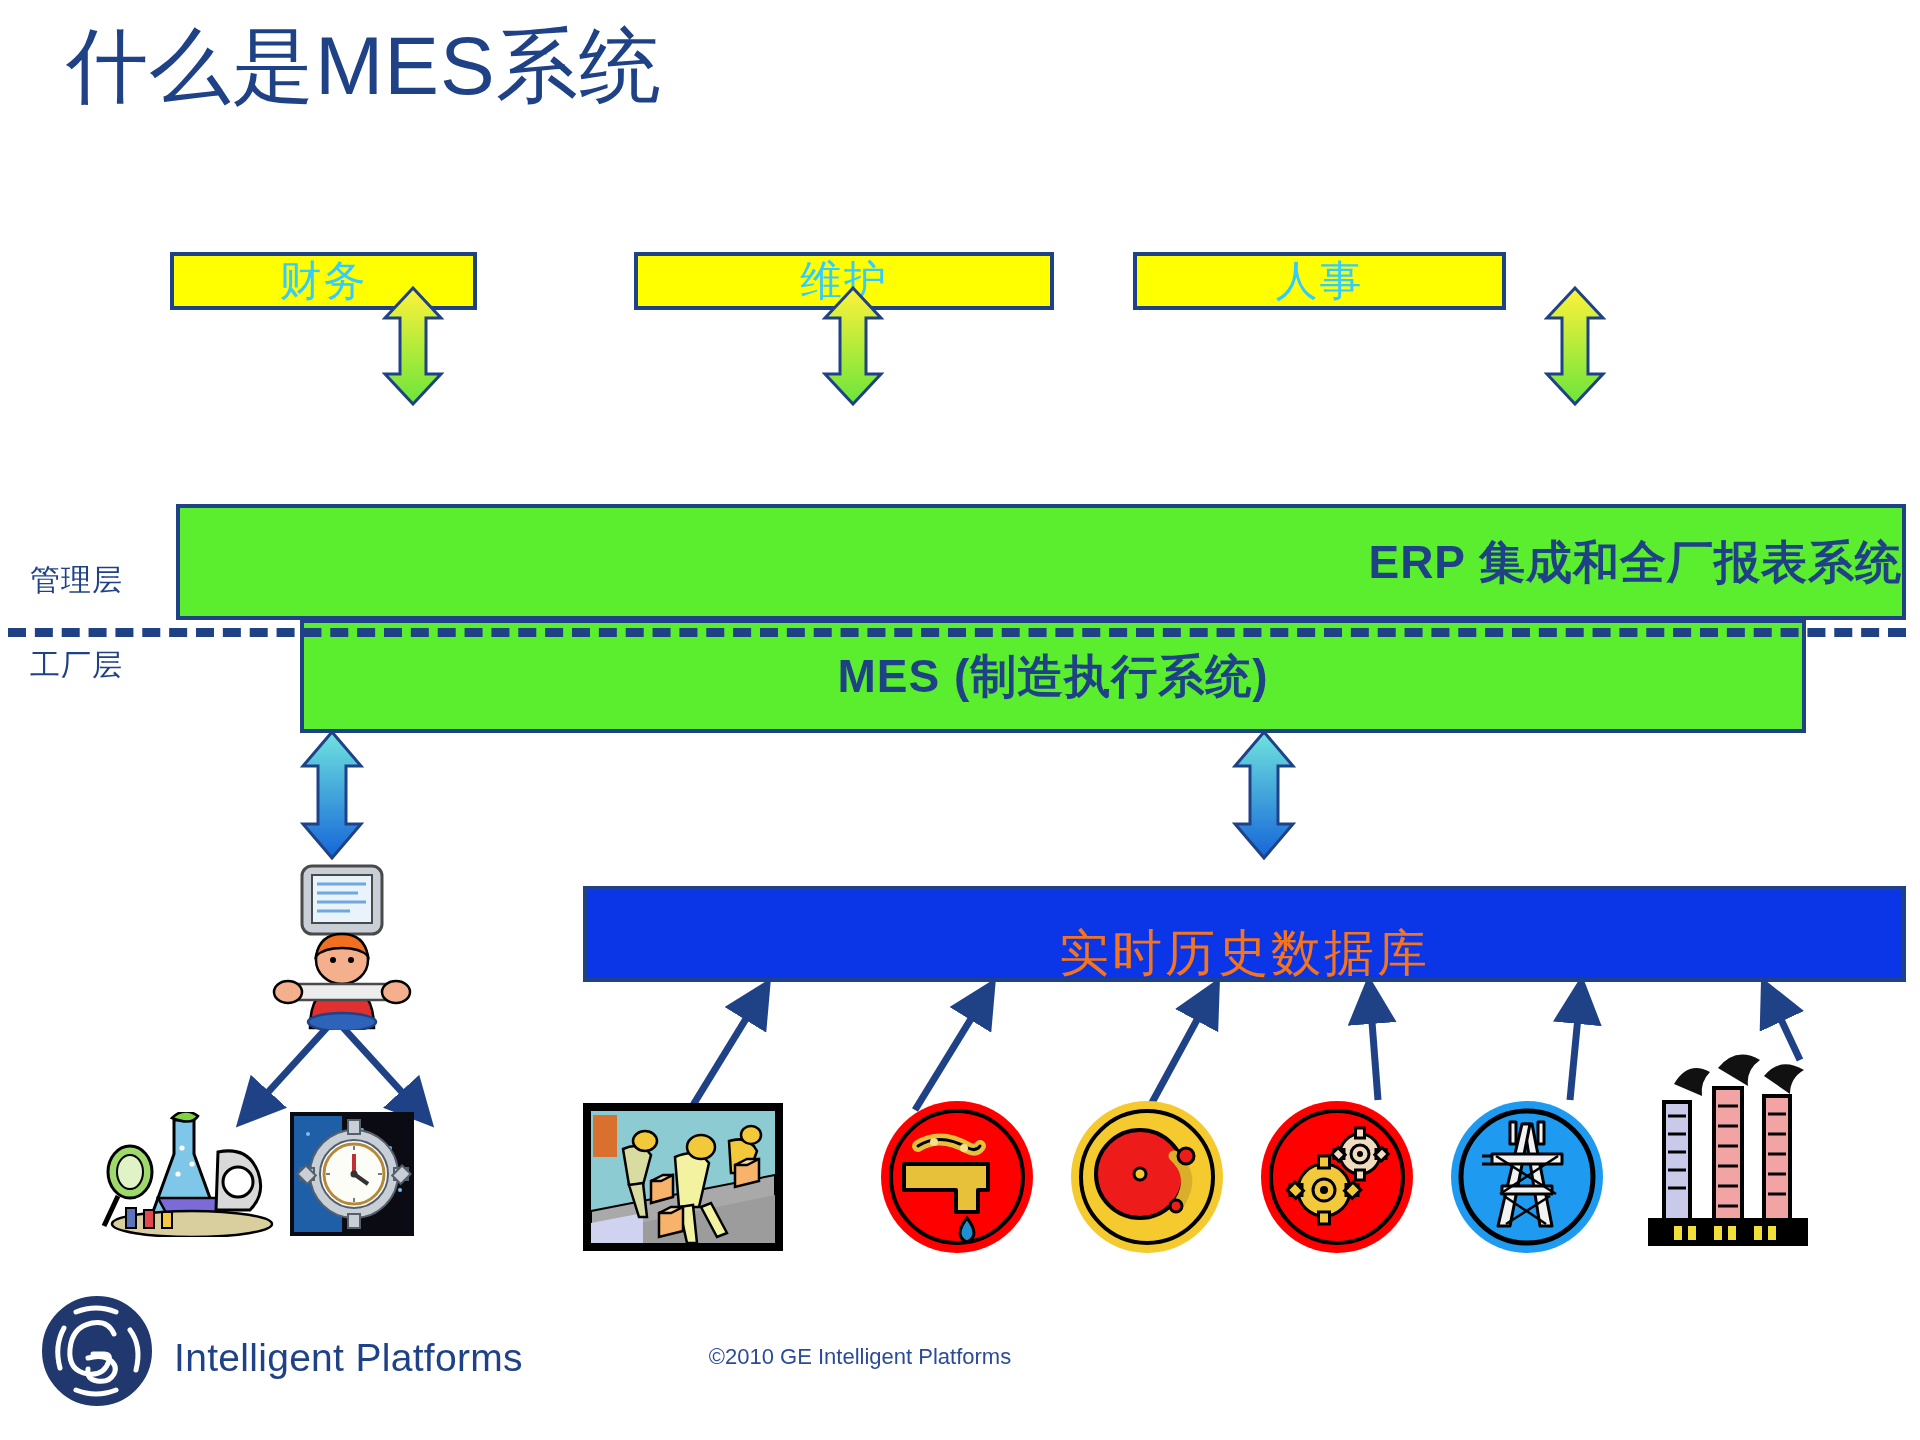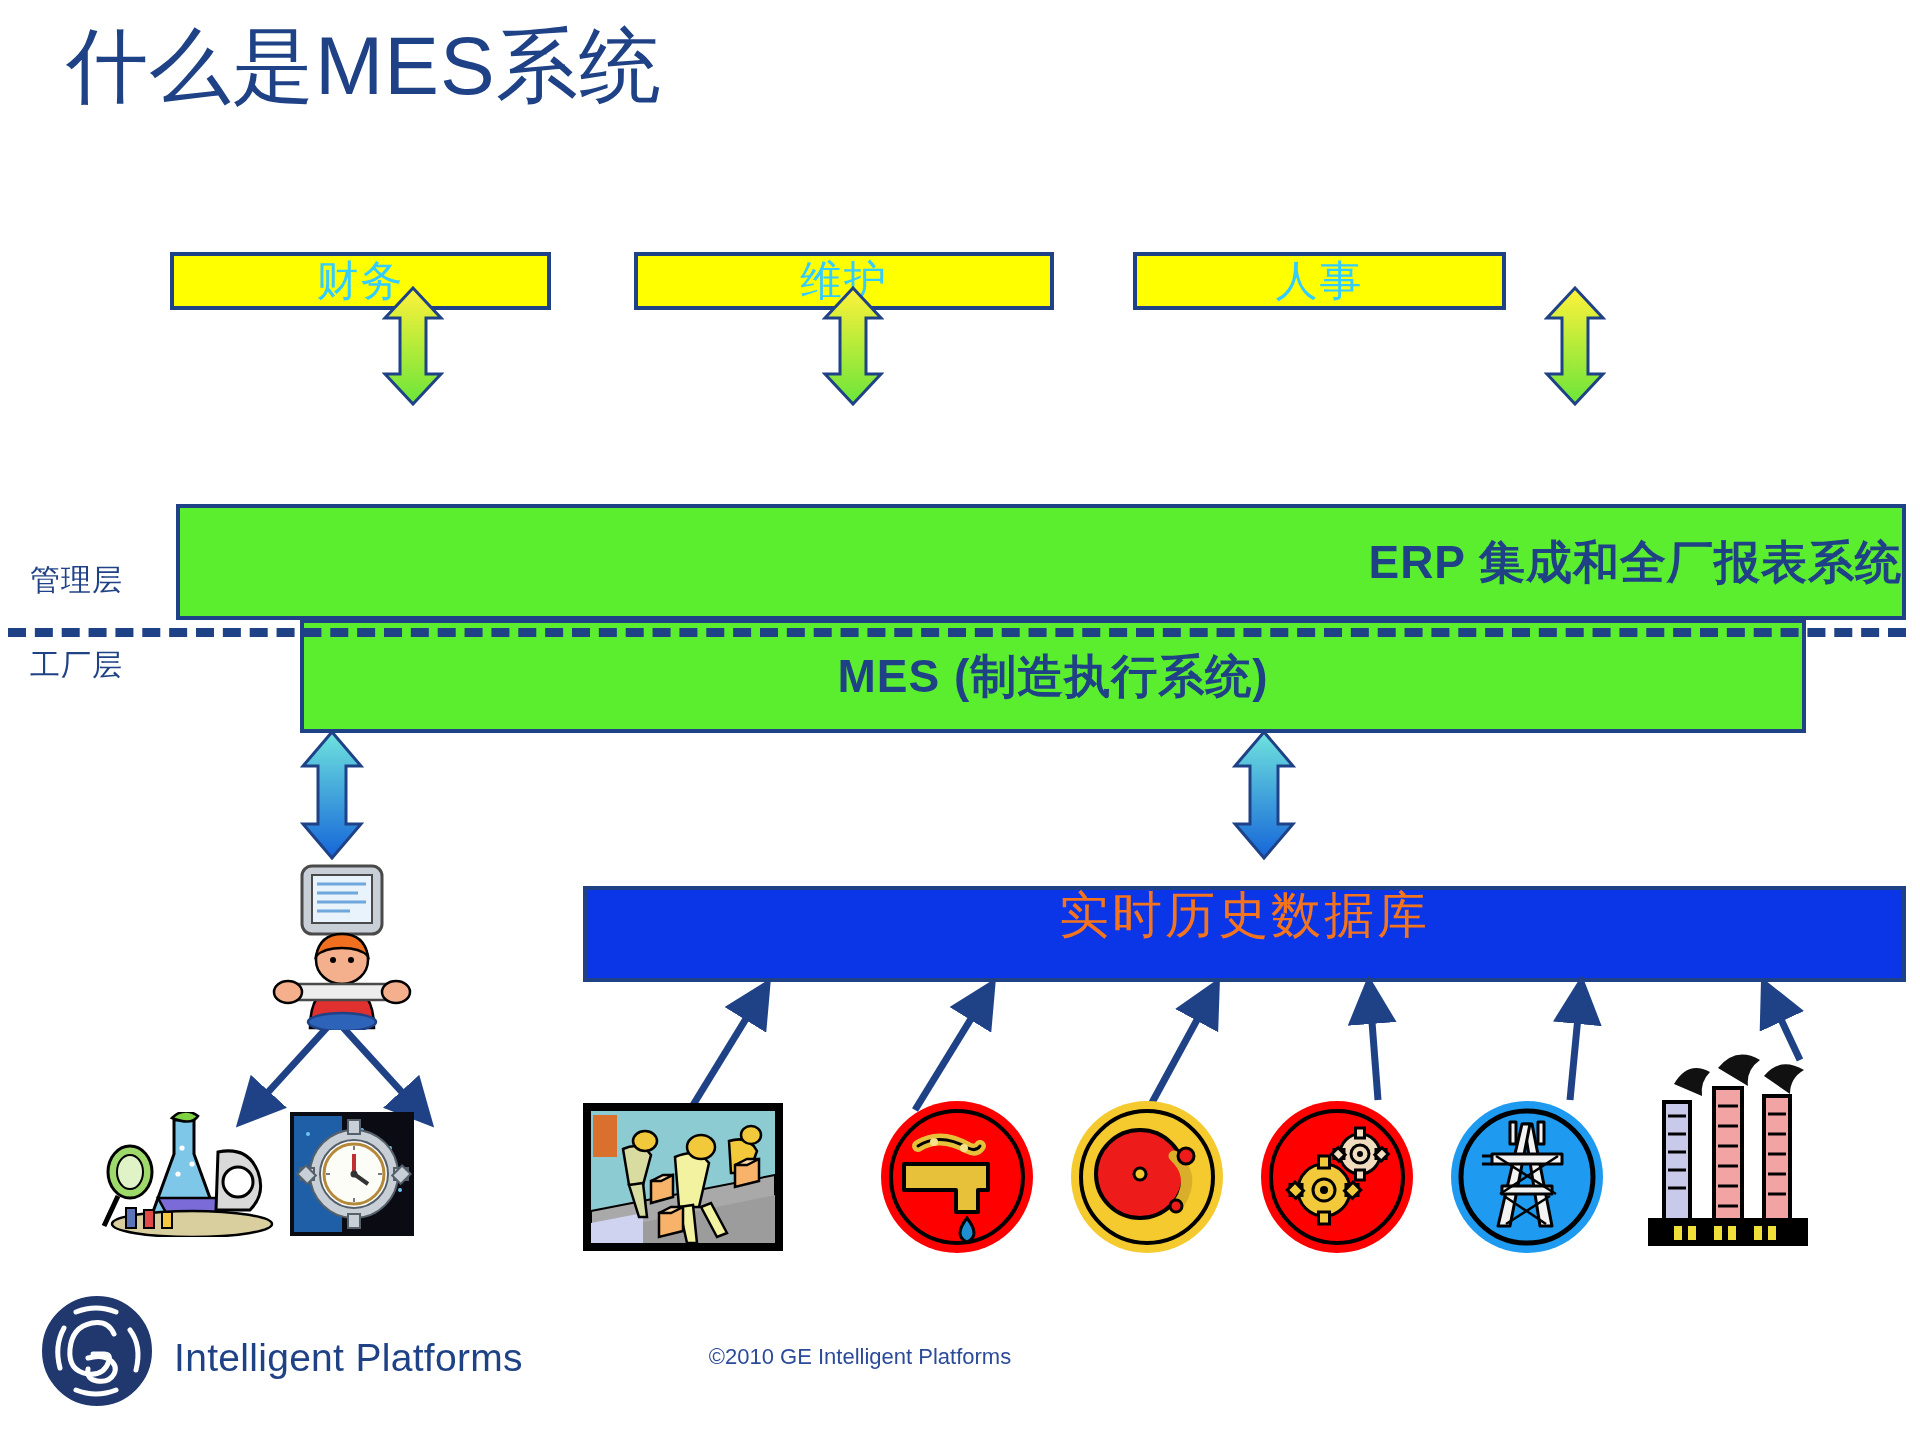--- a/index.html
+++ b/index.html
@@ -95,21 +95,21 @@
   #historian-bar {
     position: absolute;
     left: 583px;
     top: 886px;
     width: 1323px;
     height: 96px;
     background: #0B36E8;
     border: 4px solid #1F4287;
     box-sizing: border-box;
     display: flex;
-    align-items: flex-start;
+    align-items: flex-end;
     justify-content: center;
   }
   #historian-label {
     color: #F4741E;
     font-size: 50px;
     letter-spacing: 3px;
     line-height: 1;
     white-space: nowrap;
   }
 
@@ -165,21 +165,21 @@
     color: #2B4A99;
     font-size: 22px;
     line-height: 1.32;
   }
 </style>
 </head>
 <body>
 
 <div id="slide-title">什么是MES系统</div>
 
-<div class="dept-box" style="left:170px; top:252px; width:381px;">
+<div class="dept-box" style="left:170px; top:252px; width:307px;">
   <span class="dept-label">财务</span>
 </div>
 
 <div class="dept-box" style="left:634px; top:252px; width:420px;">
   <span class="dept-label">维护</span>
 </div>
 
 <div class="dept-box" style="left:1133px; top:252px; width:373px;">
   <span class="dept-label">人事</span>
 </div>

